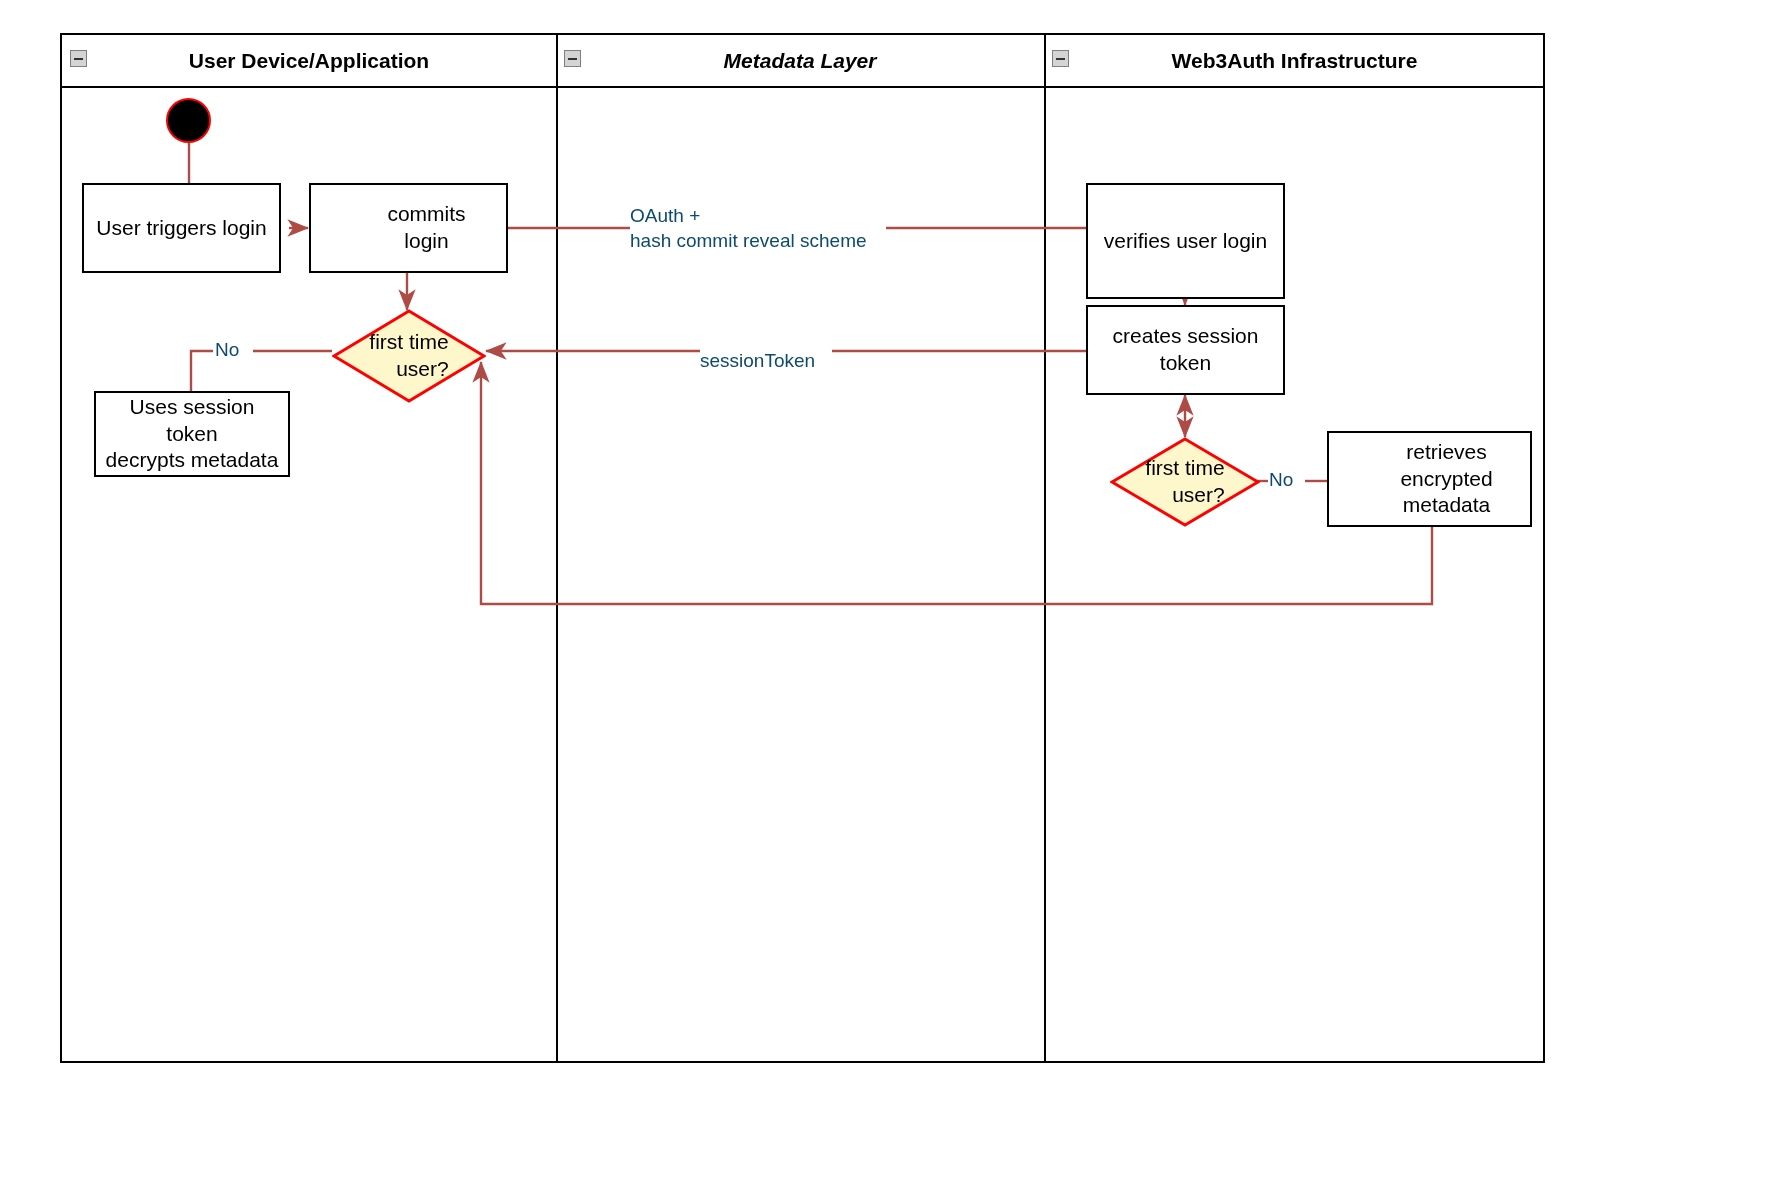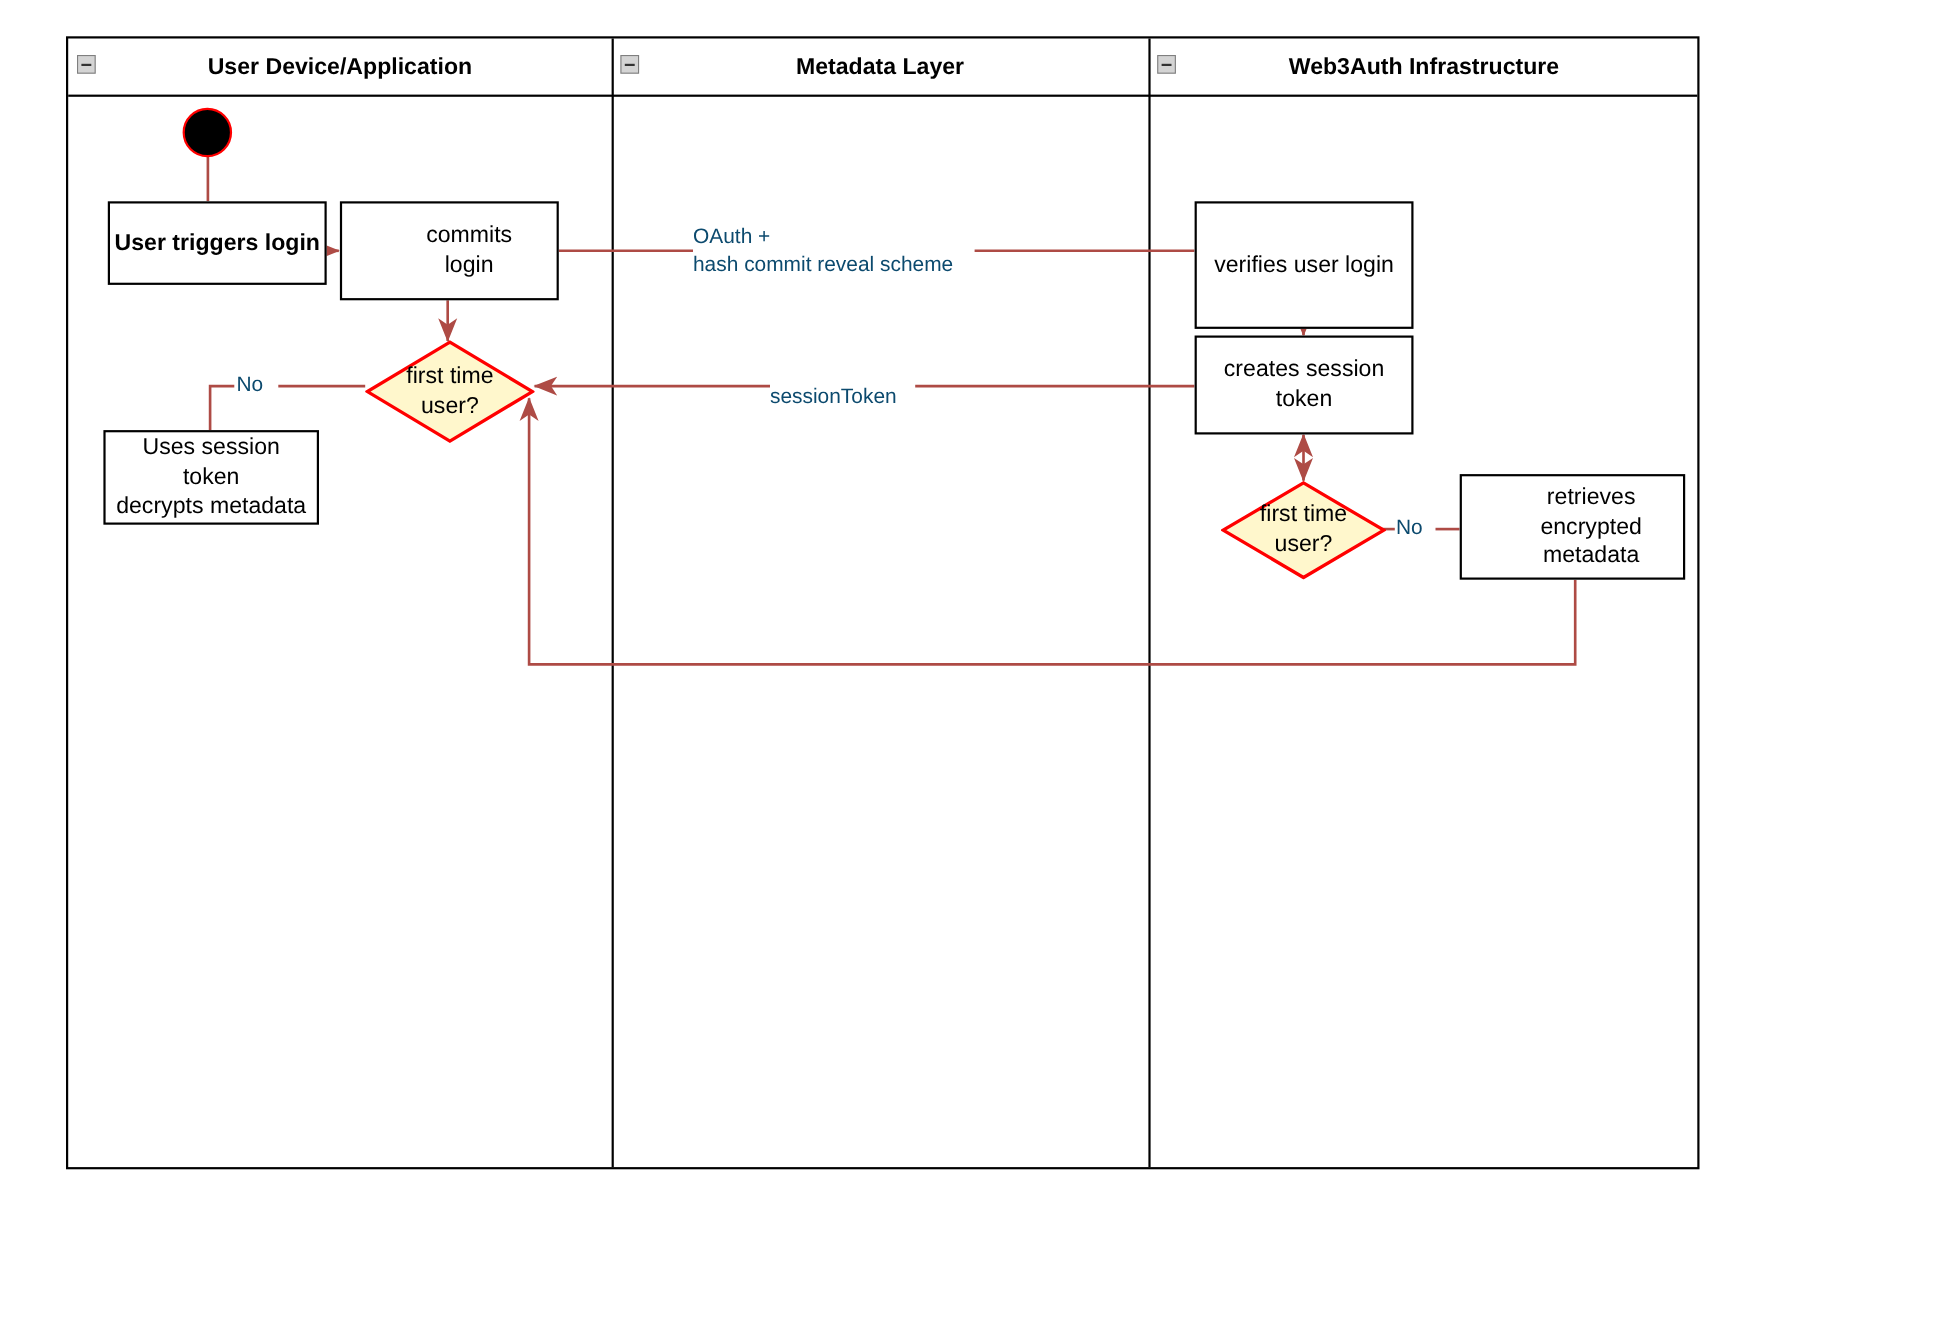--- a/index.html
+++ b/index.html
@@ -113,21 +113,21 @@
   }
   .diamond .dlabel {
     position: absolute;
     left: 0;
     top: 0;
     width: 100%;
     height: 100%;
     display: flex;
     align-items: center;
     justify-content: center;
-    text-align: center;
+    text-align: right;
     font-size: 21px;
     line-height: 1.28;
     color: #000000;
   }
 
   
   #edges {
     position: absolute;
     left: 0;
     top: 0;
@@ -152,21 +152,21 @@
   <div class="pool">
 
     <div class="lane-header-rule"></div>
 
     <div class="lane" style="left:0px; width:494px;">
       <div class="collapse-box" style="left:8px;"></div>
       <div class="lane-title" style="left:0px; width:494px;border-radius:15px;">User Device/Application</div>
     </div>
 
     <div class="lane-divider" style="left:494px;"></div>
-    <div class="lane" style="left:494px; width:488px;">
+    <div class="lane" style="left:494px; width:488px;font-style:italic;">
       <div class="collapse-box" style="left:8px;"></div>
       <div class="lane-title" style="left:0px; width:488px;">Metadata Layer</div>
     </div>
 
     <div class="lane-divider" style="left:982px;"></div>
     <div class="lane" style="left:982px; width:501px;">
       <div class="collapse-box" style="left:8px;"></div>
       <div class="lane-title" style="left:0px; width:501px;">Web3Auth Infrastructure</div>
     </div>
   </div>
@@ -211,21 +211,21 @@
   </svg>
 
   <div class="edge-label" style="left:630px; top:204px; width:256px;">OAuth +
 hash commit reveal scheme</div>
   <div class="edge-label" style="left:700px; top:349px; width:128px;">sessionToken</div>
   <div class="edge-label" style="left:215px; top:338px; width:38px;">No</div>
   <div class="edge-label" style="left:1269px; top:468px; width:36px;">No</div>
 
   <div class="start-node" style="left:166px; top:98px; width:45px; height:45px;"></div>
 
-  <div class="node box" style="left:98px; top:183px; width:199px; height:76px;font-weight:bold;">User triggers login</div>
+  <div class="node box" style="left:82px; top:183px; width:199px; height:90px;">User triggers login</div>
 
   <div class="node box" style="left:309px; top:183px; width:199px; height:90px;">
     <span style="white-space:pre-line;margin-left:36px;">commits
 login</span>
   </div>
 
   <div class="diamond" style="left:332px; top:309px; width:154px; height:94px;">
     <svg width="154" height="94" viewBox="0 0 154 94">
       <polygon points="77,2 152,47 77,92 2,47" fill="#fff7cc" stroke="#ff0000" stroke-width="3"></polygon>
     </svg>

